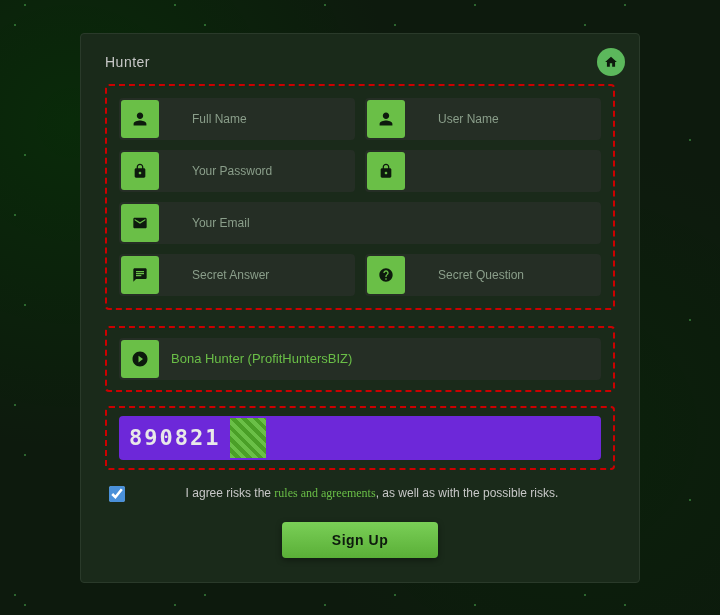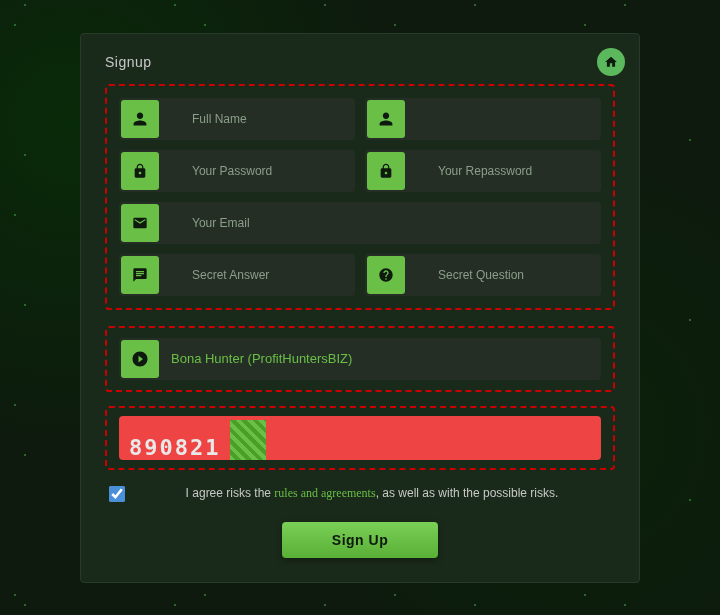--- a/index.html
+++ b/index.html
@@ -238,21 +238,21 @@
       cursor: pointer;
       letter-spacing: 0.5px;
       box-shadow: 0 2px 6px rgba(0,0,0,0.4);
     }
   </style>
 </head>
 <body>
 
 <div class="signup-container">
 
-  <div class="signup-title">Signup</div>
+  <div class="signup-title">Hunter</div>
 
   <button class="home-icon-btn" title="Home">
     <svg viewBox="0 0 24 24" xmlns="http://www.w3.org/2000/svg">
       <path d="M10 20v-6h4v6h5v-8h3L12 3 2 12h3v8z"></path>
     </svg>
   </button>
 
   <div class="form-fields-section">
 
     <div class="fields-row">
@@ -263,39 +263,39 @@
           </svg>
         </div>
         <input class="field-input" type="text" placeholder="Full Name" style="">
       </div>
       <div class="field-group">
         <div class="field-icon">
           <svg viewBox="0 0 24 24" xmlns="http://www.w3.org/2000/svg">
             <path d="M12 12c2.7 0 4.8-2.1 4.8-4.8S14.7 2.4 12 2.4 7.2 4.5 7.2 7.2 9.3 12 12 12zm0 2.4c-3.2 0-9.6 1.6-9.6 4.8v2.4h19.2v-2.4c0-3.2-6.4-4.8-9.6-4.8z"></path>
           </svg>
         </div>
+        <input class="field-input" type="text" placeholder="User Name" style="">
       </div>
     </div>
 
     <div class="fields-row">
       <div class="field-group">
         <div class="field-icon">
           <svg viewBox="0 0 24 24" xmlns="http://www.w3.org/2000/svg">
             <path d="M18 8h-1V6c0-2.76-2.24-5-5-5S7 3.24 7 6v2H6c-1.1 0-2 .9-2 2v10c0 1.1.9 2 2 2h12c1.1 0 2-.9 2-2V10c0-1.1-.9-2-2-2zm-6 9c-1.1 0-2-.9-2-2s.9-2 2-2 2 .9 2 2-.9 2-2 2zm3.1-9H8.9V6c0-1.71 1.39-3.1 3.1-3.1 1.71 0 3.1 1.39 3.1 3.1v2z"></path>
           </svg>
         </div>
         <input class="field-input" type="password" placeholder="Your Password" style="">
       </div>
       <div class="field-group">
         <div class="field-icon">
           <svg viewBox="0 0 24 24" xmlns="http://www.w3.org/2000/svg">
             <path d="M18 8h-1V6c0-2.76-2.24-5-5-5S7 3.24 7 6v2H6c-1.1 0-2 .9-2 2v10c0 1.1.9 2 2 2h12c1.1 0 2-.9 2-2V10c0-1.1-.9-2-2-2zm-6 9c-1.1 0-2-.9-2-2s.9-2 2-2 2 .9 2 2-.9 2-2 2zm3.1-9H8.9V6c0-1.71 1.39-3.1 3.1-3.1 1.71 0 3.1 1.39 3.1 3.1v2z"></path>
           </svg>
         </div>
-        <input class="field-input" type="password" placeholder="Your Repassword" style="">
       </div>
     </div>
 
     <div class="fields-row">
       <div class="field-group">
         <div class="field-icon">
           <svg viewBox="0 0 24 24" xmlns="http://www.w3.org/2000/svg">
             <path d="M20 4H4c-1.1 0-2 .9-2 2v12c0 1.1.9 2 2 2h16c1.1 0 2-.9 2-2V6c0-1.1-.9-2-2-2zm0 4l-8 5-8-5V6l8 5 8-5v2z"></path>
           </svg>
         </div>
@@ -329,21 +329,21 @@
       <div class="referral-icon">
         <svg viewBox="0 0 24 24" xmlns="http://www.w3.org/2000/svg" fill="#0d1a0d">
           <path d="M12 2C6.48 2 2 6.48 2 12s4.48 10 10 10 10-4.48 10-10S17.52 2 12 2zm-2 14.5v-9l6 4.5-6 4.5z"></path>
         </svg>
       </div>
       <input class="referral-input" type="text" value="Bona Hunter (ProfitHuntersBIZ)" placeholder="Referral" style="">
     </div>
   </div>
 
   <div style="border: 2px dashed #cc0000; border-radius: 4px; padding: 8px 12px; margin-bottom: 14px; display: flex; align-items: center; background-color: #1a2a1a;">
-    <div style="display: flex; align-items: flex-end; background-color: #ef4444; border-radius: 4px; height: 44px; flex: 1; overflow: hidden;">
+    <div style="display: flex; align-items: center; background-color: #6d28d9; border-radius: 4px; height: 44px; flex: 1; overflow: hidden;">
       <span style="color: #e8e8e8; font-size: 22px; font-weight: bold; letter-spacing: 2px; font-family: monospace; padding: 0 10px;">890821</span>
       <div style="width: 36px; height: 40px; background: repeating-linear-gradient(45deg, #6abf47, #6abf47 4px, #4a9f27 4px, #4a9f27 8px); flex-shrink: 0;"></div>
       <input class="field-input" type="text" style="flex: 1 1 0%; padding: 0px 10px; font-family: monospace;" placeholder="">
     </div>
   </div>
 
   <div class="agreement-section">
     <div class="checkbox-wrapper">
       <input type="checkbox" class="agreement-checkbox" checked="" style="">
     </div>

